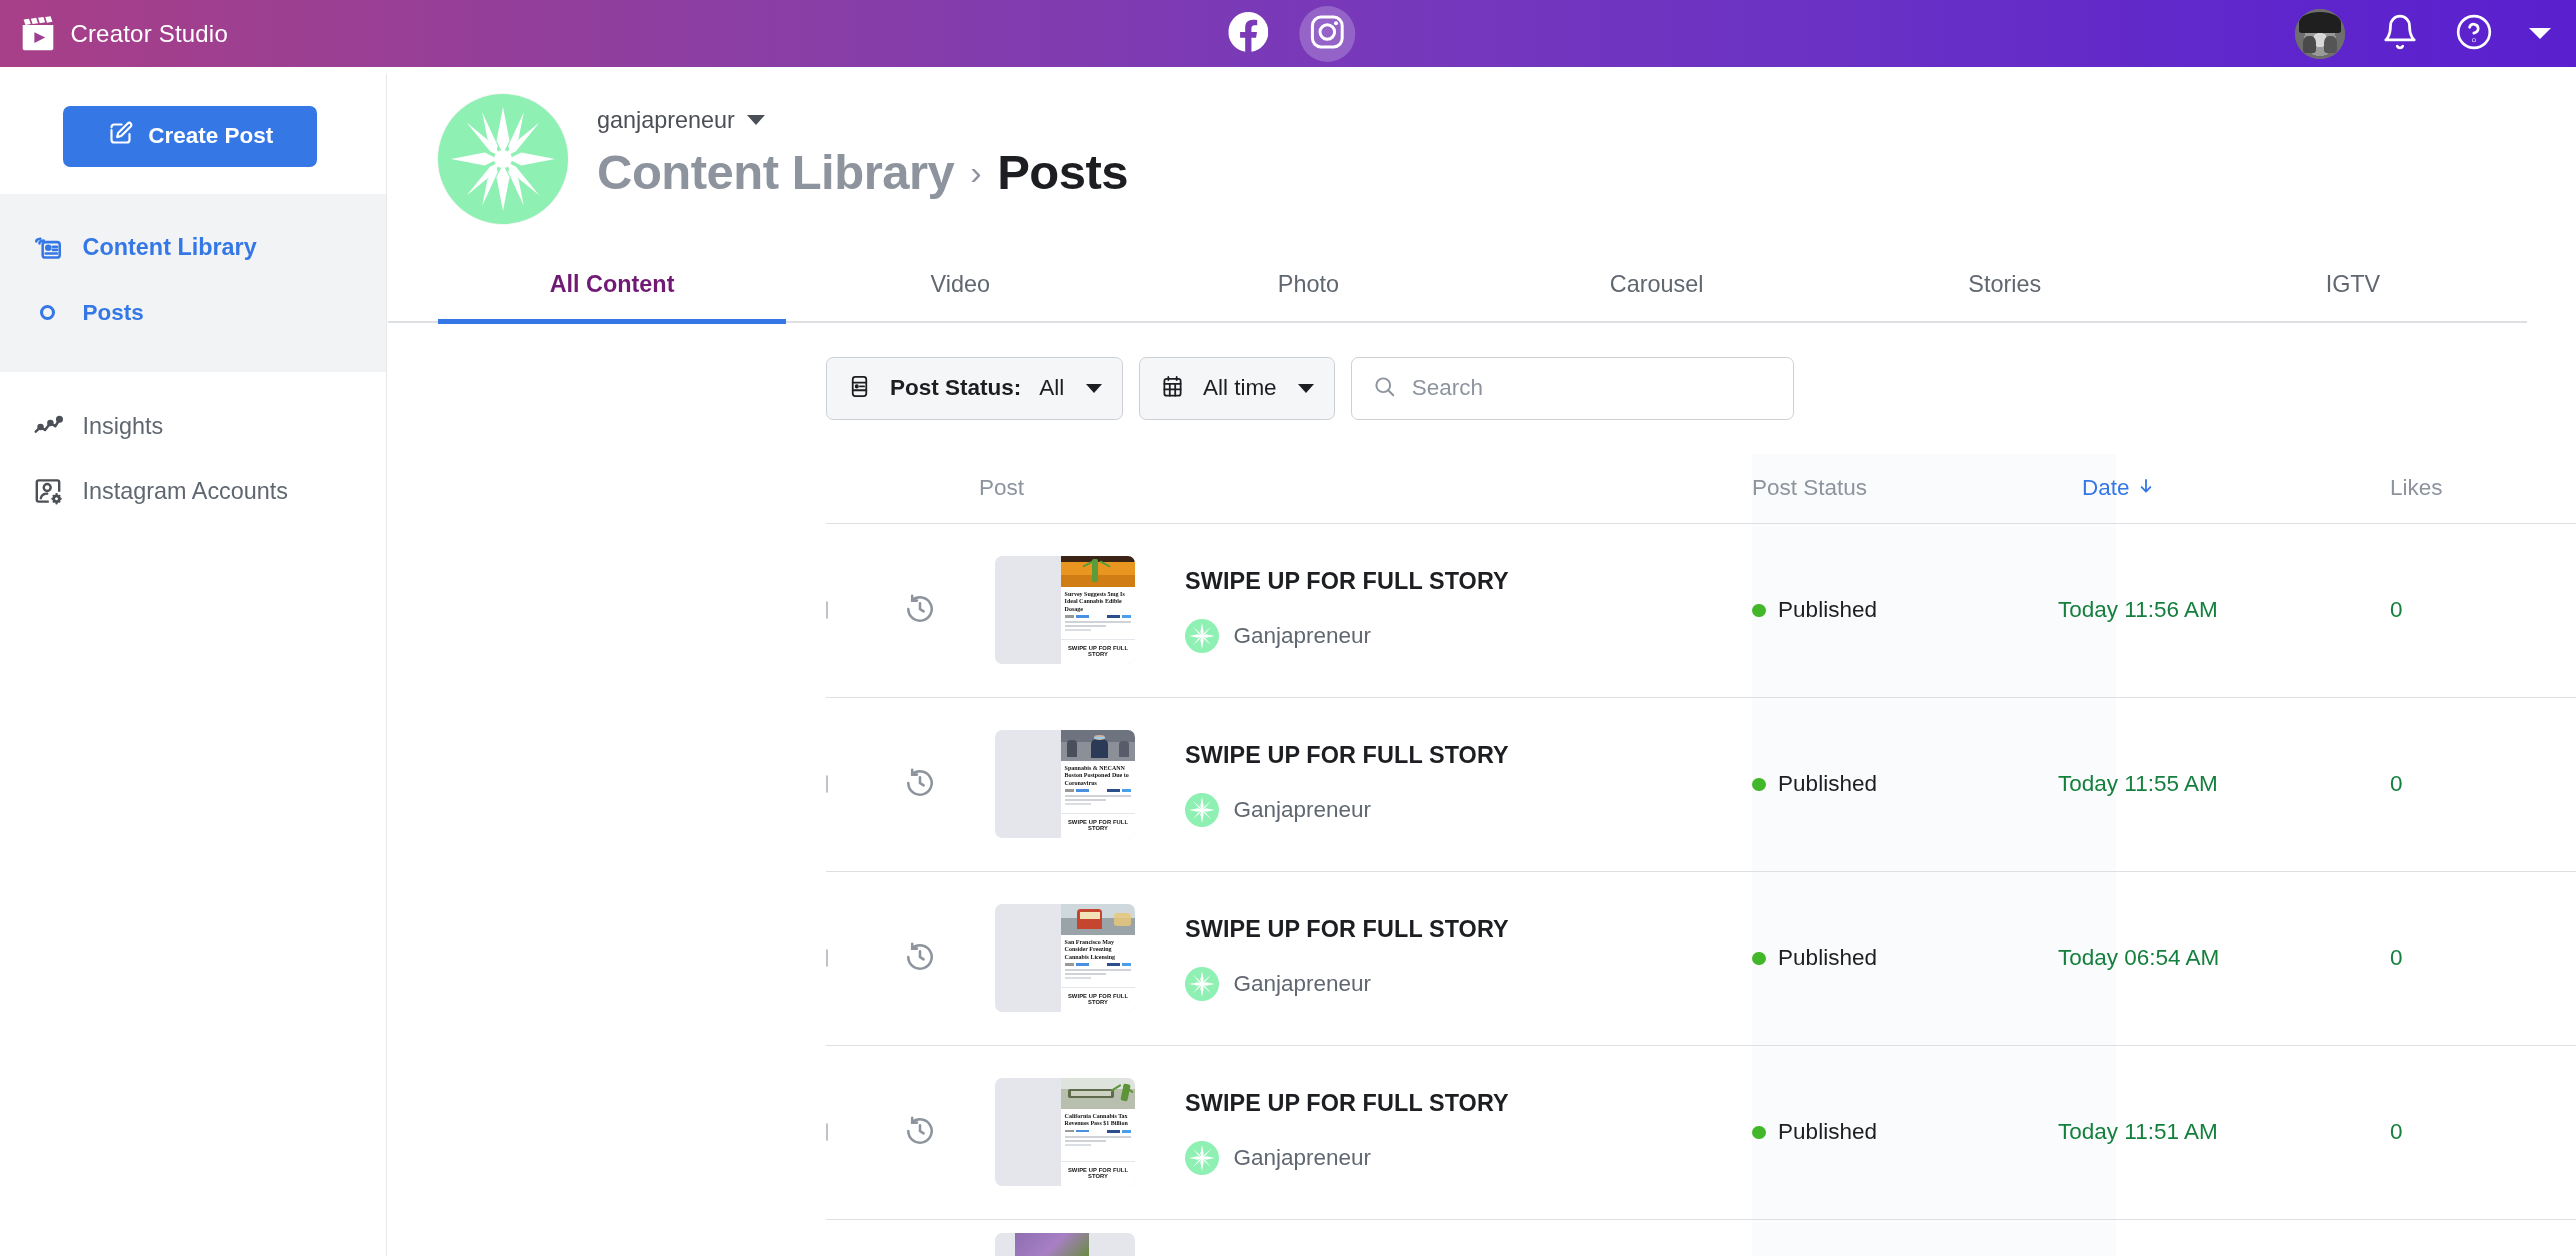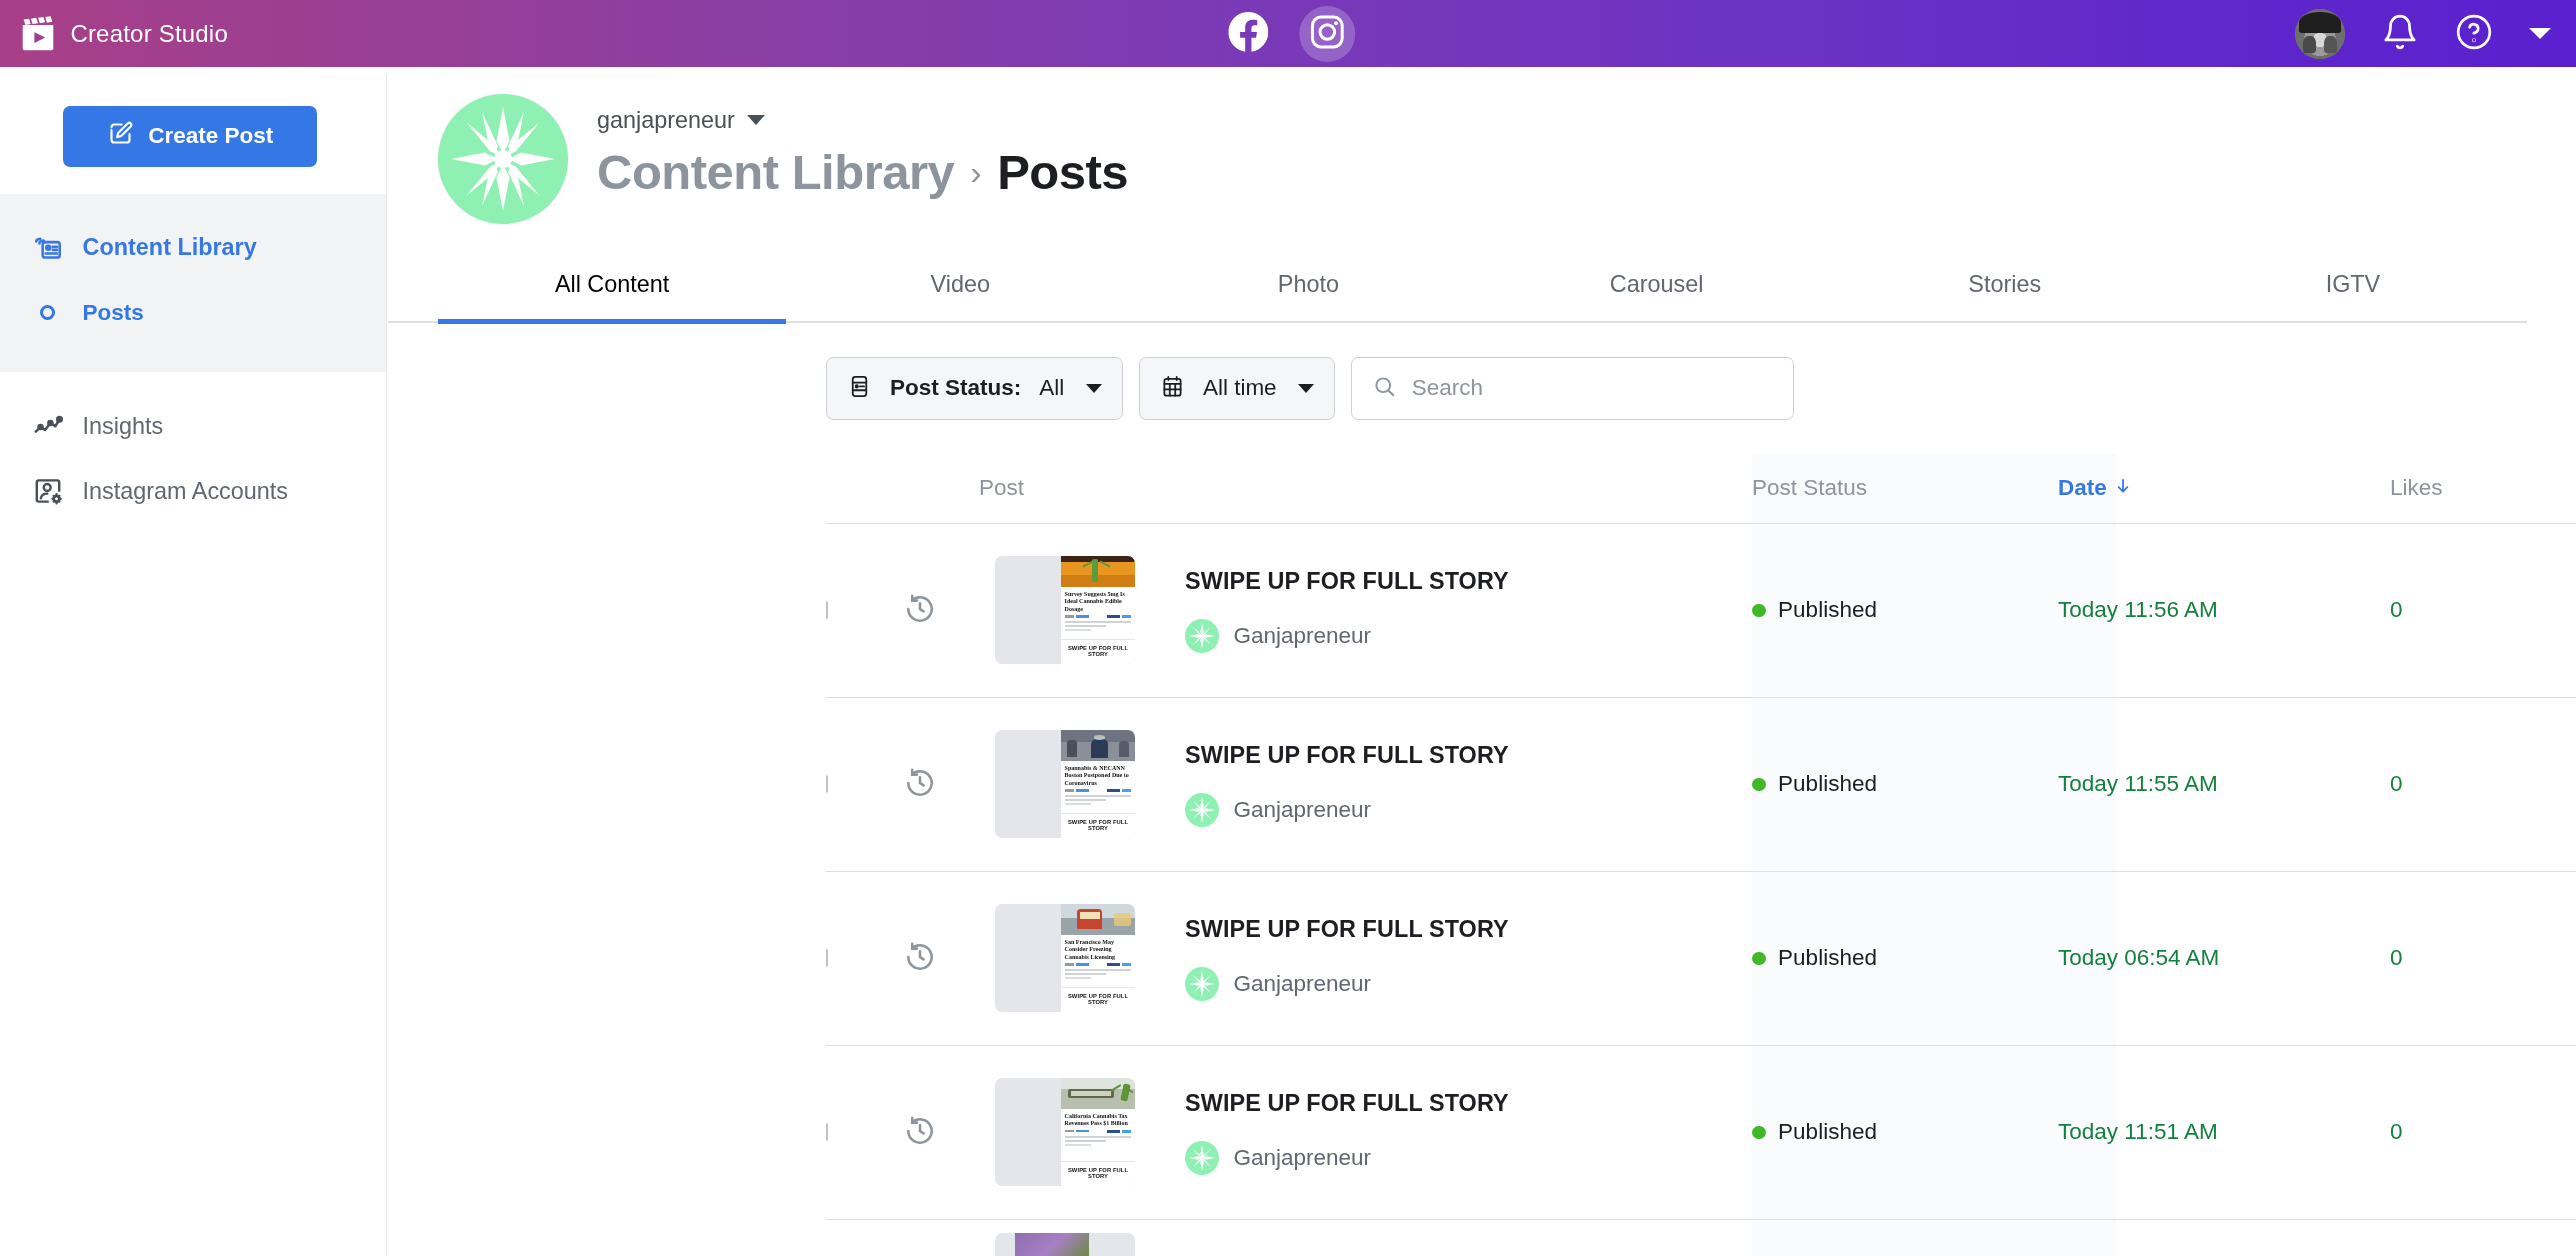--- a/index.html
+++ b/index.html
@@ -123,21 +123,21 @@
   .tabs {
     margin: 34px 0 0 0; padding-left: 50px;
     display: flex; border-bottom: 2.7px solid #dddfe2;
     width: 2139px;
   }
   .tab {
     width: 360px; text-align: center; padding: 12.6px 0 23.4px;
     font-size: 23.4px; color: #606770; cursor: pointer;
     position: relative;
   }
-  .tab.active { color: #000000; font-weight: 400; }
+  .tab.active { color: #701a75; font-weight: 700; }
   .tab.active::after {
     content: ""; position: absolute; left: 0; right: 0; bottom: -2.7px;
     height: 4.5px; background: #3578e5;
   }
   .filters-row { display: flex; align-items: center; gap: 16px; margin: 34px 0 0 438px; }
   .pill {
     height: 63px; background: #f5f6f7; border: 0.9px solid #ccd0d5;
     border-radius: 7.2px; display: flex; align-items: center; gap: 18px;
     padding: 0 20px; cursor: pointer;
   }
@@ -163,21 +163,21 @@
   .table { margin: 34px 0 0 438px; width: 1750px; position: relative; }
   .col-date-bg {
     position: absolute; left: 926px; top: 0; width: 364px; bottom: -360px;
     background: #fafbfc; pointer-events: none;
   }
   .thead {
     display: flex; align-items: center; height: 70px;
     border-bottom: 1.8px solid #dddfe2; position: relative;
   }
   .th { font-size: 22.5px; color: #8d949e; }
-  .th.sorted { color: #3578e5; font-weight: 700; display:flex; align-items:center; gap:7.2px; cursor:pointer; }
+  .th.sorted { color: #3578e5; font-weight: 400; display:flex; align-items:center; gap:7.2px; cursor:pointer;margin-left:24px; }
   .c-sel { width: 76px; flex: none; }
   .c-clock { width: 77px; flex: none; }
   .c-post { width: 773px; flex: none; padding-left: 0; }
   .c-status { width: 274px; flex: none; }
   .c-date { width: 364px; flex: none; padding-left: 32px; }
   .c-likes { width: 263px; flex: none; }
 
   .row {
     display: flex; align-items: center; height: 174px;
     border-bottom: 1.8px solid #dddfe2; position: relative;

